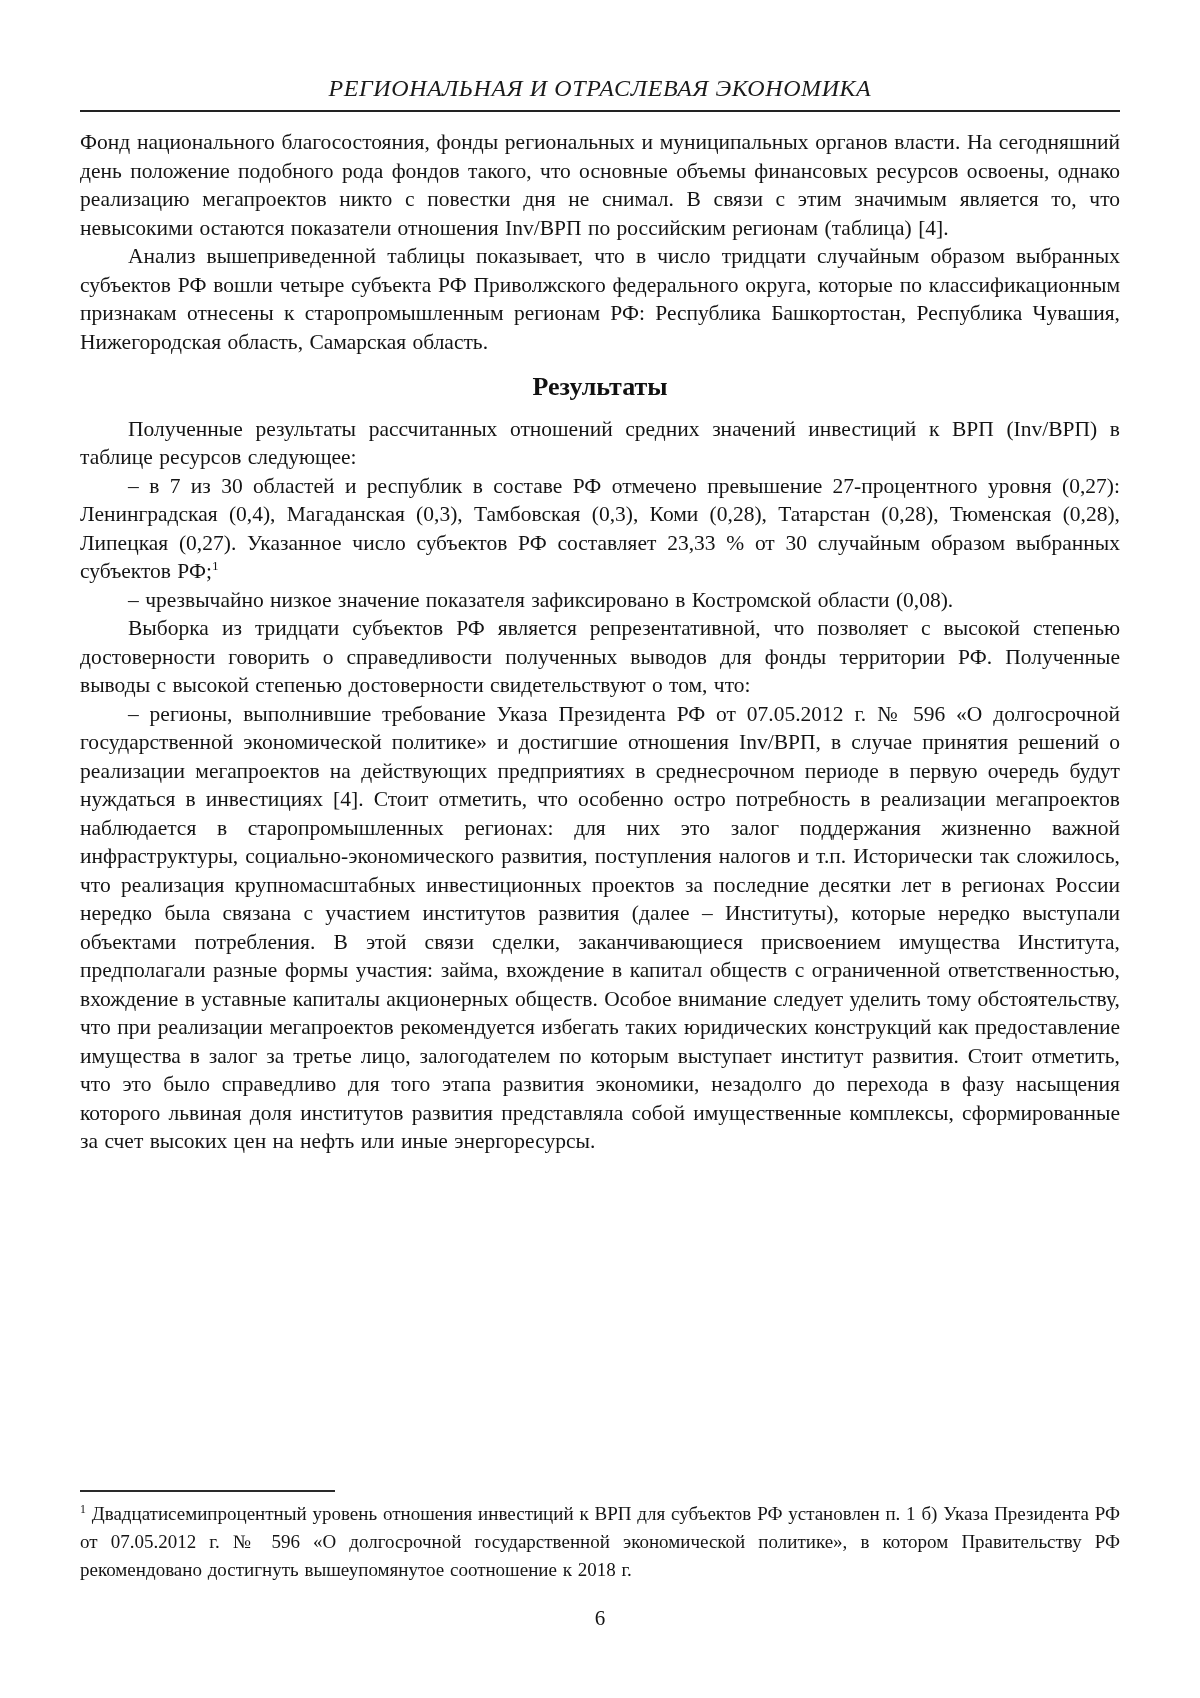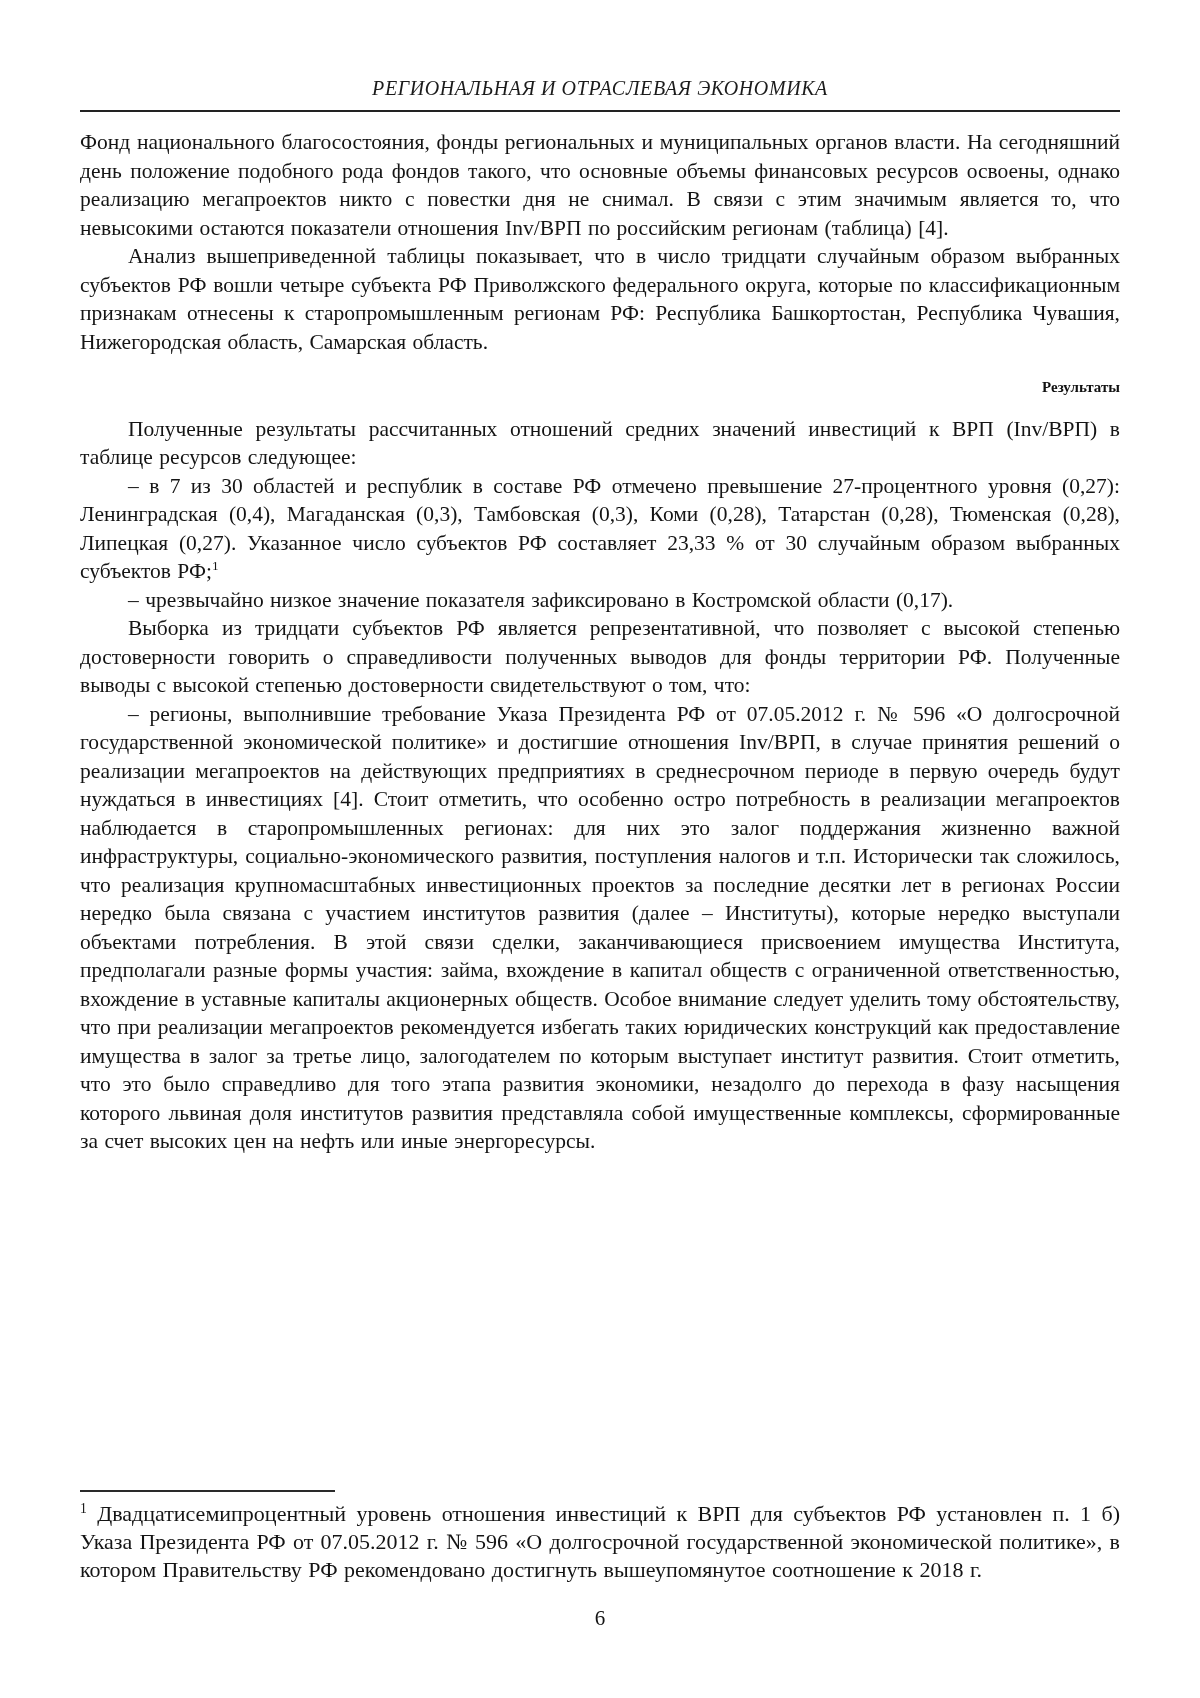--- a/index.html
+++ b/index.html
@@ -15,60 +15,60 @@
     height: 1698px;
     padding: 76px 80px 66px 80px;
     display: flex;
     flex-direction: column;
     overflow: hidden;
     background: #ffffff;
   }
   .running-head {
     text-align: center;
     font-style: italic;
-    font-size: 20px;
+    font-size: 24px;
     line-height: 24px;
     letter-spacing: 0.6px;
     color: #1b1b1b;
   }
   .head-rule {
     border-bottom: 2px solid #222222;
     margin-top: 10px;
   }
   .body-text {
     margin-top: 16px;
     font-size: 21.5px;
     line-height: 28.5px;
     text-align: justify;
     word-spacing: 1px;
     color: #141414;
   }
   .body-text p { text-indent: 48px; }
   .body-text p.noindent { text-indent: 0; }
   .section-heading {
-    font-size: 15px;
+    font-size: 26px;
     font-weight: bold;
-    text-align: right;
+    text-align: center;
     text-indent: 0;
     margin: 17px 0 13px 0;
     color: #111111;
   }
   sup.fn-ref, sup.fn-mark {
     font-size: 0.62em;
     vertical-align: super;
     line-height: 0;
   }
   .page-footer { margin-top: auto; }
   .fn-rule {
     width: 255px;
     border-top: 2px solid #2a2a2a;
   }
   .footnote {
     margin-top: 8px;
-    font-size: 22px;
+    font-size: 19px;
     line-height: 28px;
     text-align: justify;
     word-spacing: 1px;
     color: #141414;
   }
   .page-number {
     text-align: center;
     font-size: 21px;
     line-height: 28px;
     margin-top: 20px;
@@ -87,21 +87,21 @@
 
   <main class="body-text">
     <p class="noindent">Фонд национального благосостояния, фонды региональных и муниципальных органов власти. На сегодняшний день положение подобного рода фондов такого, что основные объемы финансовых ресурсов освоены, однако реализацию мегапроектов никто с повестки дня не снимал. В связи с этим значимым является то, что невысокими остаются показатели отношения Inv/ВРП по российским регионам (таблица) [4].</p>
     <p>Анализ вышеприведенной таблицы показывает, что в число тридцати случайным образом выбранных субъектов РФ вошли четыре субъекта РФ Приволжского федерального округа, которые по классификационным признакам отнесены к старопромышленным регионам РФ: Республика Башкортостан, Республика Чувашия, Нижегородская область, Самарская область.</p>
 
     <h2 class="section-heading">Результаты</h2>
 
     <p>Полученные результаты рассчитанных отношений средних значений инвестиций к ВРП (Inv/ВРП) в таблице ресурсов следующее:</p>
 
     <p><span>– в 7 из 30 областей и республик в составе РФ отмечено превышение 27-процентного уровня (0,27): Ленинградская (0,4), Магаданская (0,3), Тамбовская (0,3), Коми (0,28), Татарстан (0,28), Тюменская (0,28), Липецкая (0,27). Указанное число субъектов РФ составляет 23,33 % от 30 случайным образом выбранных субъектов РФ;</span><sup class="fn-ref">1</sup></p>
-    <p>– чрезвычайно низкое значение показателя зафиксировано в Костромской области (0,17).</p>
+    <p>– чрезвычайно низкое значение показателя зафиксировано в Костромской области (0,08).</p>
 
     <p>Выборка из тридцати субъектов РФ является репрезентативной, что позволяет с высокой степенью достоверности говорить о справедливости полученных выводов для фонды территории РФ. Полученные выводы с высокой степенью достоверности свидетельствуют о том, что:</p>
     <p>– регионы, выполнившие требование Указа Президента РФ от 07.05.2012 г. № 596 «О долгосрочной государственной экономической политике» и достигшие отношения Inv/ВРП, в случае принятия решений о реализации мегапроектов на действующих предприятиях в среднесрочном периоде в первую очередь будут нуждаться в инвестициях [4]. Стоит отметить, что особенно остро потребность в реализации мегапроектов наблюдается в старопромышленных регионах: для них это залог поддержания жизненно важной инфраструктуры, социально-экономического развития, поступления налогов и т.п. Исторически так сложилось, что реализация крупномасштабных инвестиционных проектов за последние десятки лет в регионах России нередко была связана с участием институтов развития (далее – Институты), которые нередко выступали объектами потребления. В этой связи сделки, заканчивающиеся присвоением имущества Института, предполагали разные формы участия: займа, вхождение в капитал обществ с ограниченной ответственностью, вхождение в уставные капиталы акционерных обществ. Особое внимание следует уделить тому обстоятельству, что при реализации мегапроектов рекомендуется избегать таких юридических конструкций как предоставление имущества в залог за третье лицо, залогодателем по которым выступает институт развития. Стоит отметить, что это было справедливо для того этапа развития экономики, незадолго до перехода в фазу насыщения которого львиная доля институтов развития представляла собой имущественные комплексы, сформированные за счет высоких цен на нефть или иные энергоресурсы.</p>
   </main>
 
   <footer class="page-footer">
     <div class="fn-rule"></div>
     <p class="footnote"><sup class="fn-mark">1</sup> <span>Двадцатисемипроцентный уровень отношения инвестиций к ВРП для субъектов РФ установлен п. 1 б) Указа Президента РФ от 07.05.2012 г. № 596 «О долгосрочной государственной экономической политике», в котором Правительству РФ рекомендовано достигнуть вышеупомянутое соотношение к 2018 г.</span></p>
     <div class="page-number">6</div>
   </footer>

